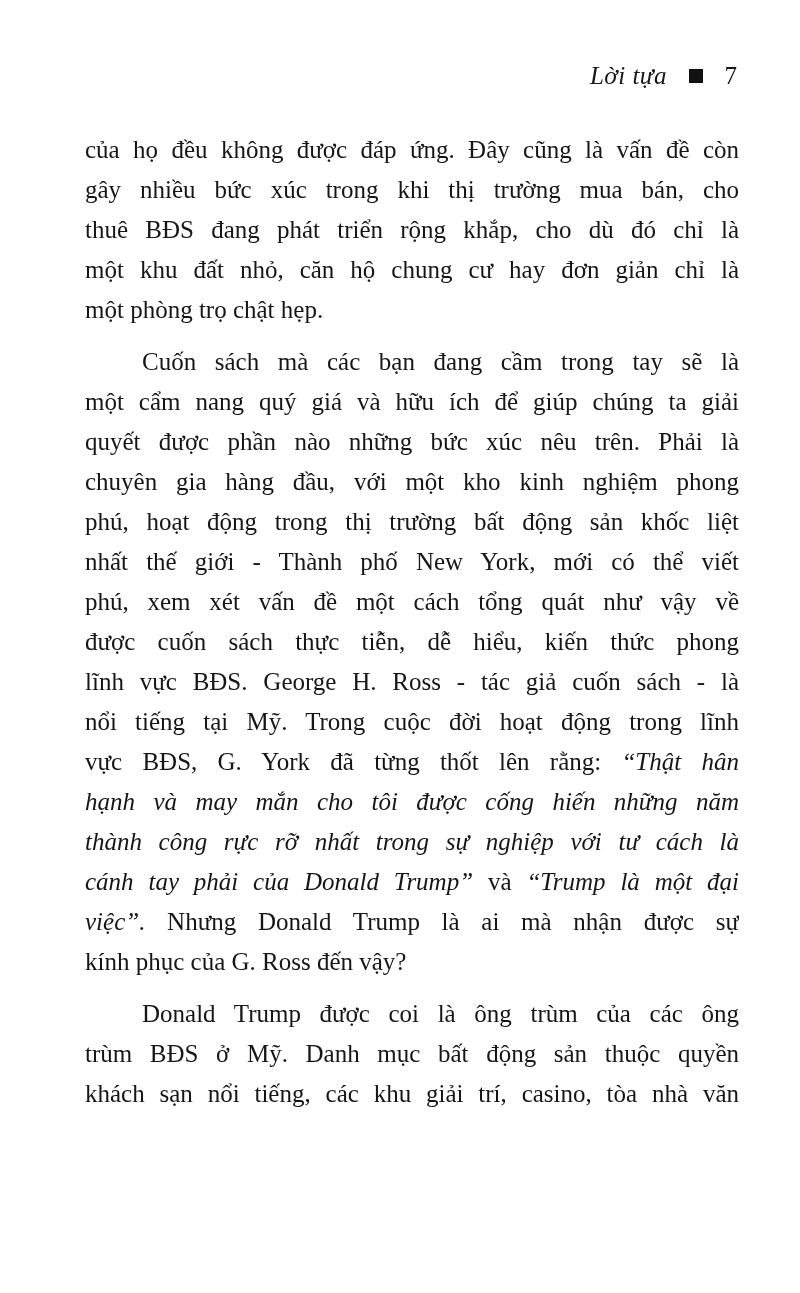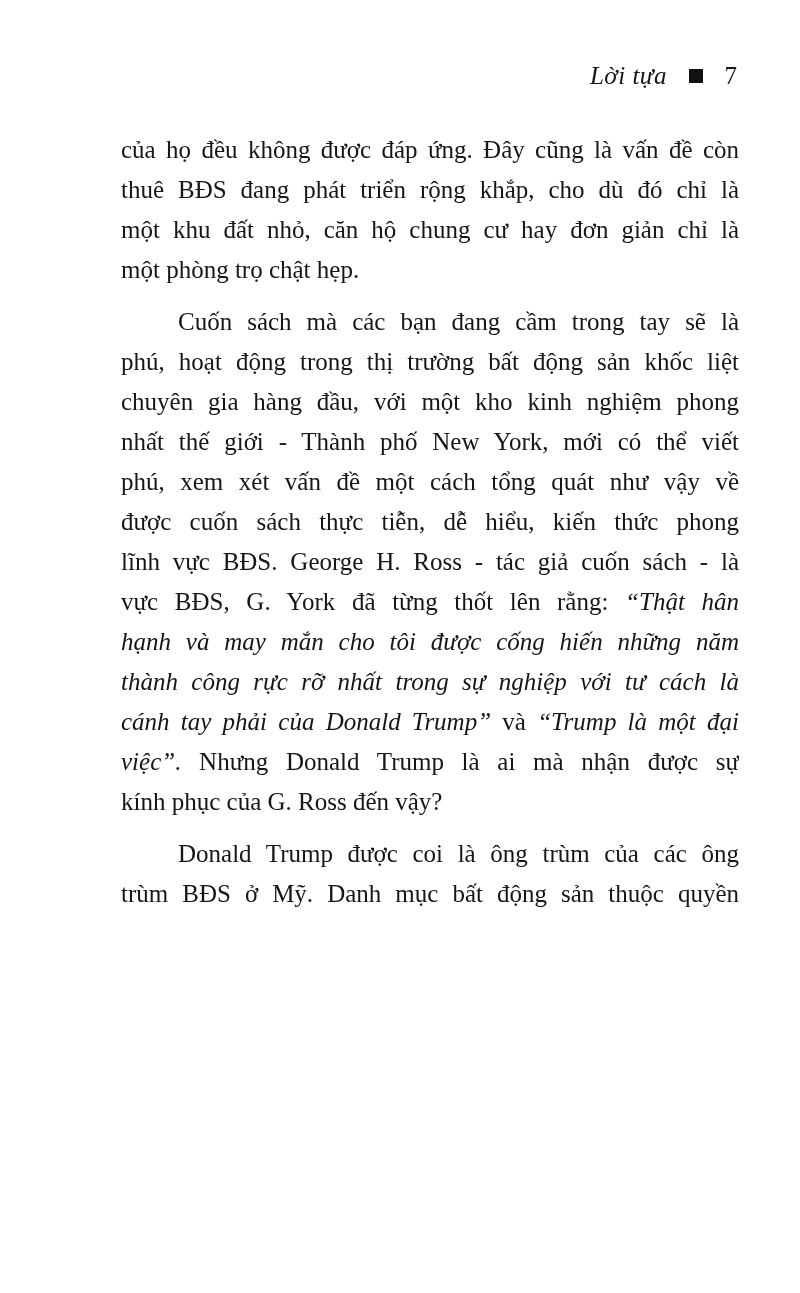--- a/index.html
+++ b/index.html
@@ -53,21 +53,20 @@
   .para { margin: 0; }
   .para + .para { margin-top: 12px; }
   .line {
     height: 40px;
     line-height: 40px;
     font-size: 25px;
     text-align: justify;
     text-align-last: justify;
     overflow: hidden;
     white-space: nowrap;
-    margin-left: 36px;
   }
   
   .line { white-space: normal; }
   .line.last {
     text-align-last: left;
   }
   .line.first {
     padding-left: 57px;
   }
   .it { font-style: italic; }
@@ -79,38 +78,43 @@
 
   <div class="running-header">
     <span class="section-title">Lời tựa</span>
     <span class="sq"></span>
     <span class="pgnum">7</span>
   </div>
 
   <div class="body-text">
       <div class="para">
         <div class="line"><span>của họ đều không được đáp ứng. Đây cũng là vấn đề còn</span></div>
+        <div class="line"><span>gây nhiều bức xúc trong khi thị trường mua bán, cho</span></div>
         <div class="line"><span>thuê BĐS đang phát triển rộng khắp, cho dù đó chỉ là</span></div>
         <div class="line"><span>một khu đất nhỏ, căn hộ chung cư hay đơn giản chỉ là</span></div>
         <div class="line last"><span>một phòng trọ chật hẹp.</span></div>
       </div>
       <div class="para">
         <div class="line first"><span>Cuốn sách mà các bạn đang cầm trong tay sẽ là</span></div>
+        <div class="line"><span>một cẩm nang quý giá và hữu ích để giúp chúng ta giải</span></div>
+        <div class="line"><span>quyết được phần nào những bức xúc nêu trên. Phải là</span></div>
+        <div class="line"><span>chuyên gia hàng đầu, với một kho kinh nghiệm phong</span></div>
         <div class="line"><span>phú, hoạt động trong thị trường bất động sản khốc liệt</span></div>
-        <div class="line"><span>chuyên gia hàng đầu, với một kho kinh nghiệm phong</span></div>
         <div class="line"><span>nhất thế giới - Thành phố New York, mới có thể viết</span></div>
         <div class="line"><span>phú, xem xét vấn đề một cách tổng quát như vậy về</span></div>
         <div class="line"><span>được cuốn sách thực tiễn, dễ hiểu, kiến thức phong</span></div>
         <div class="line"><span>lĩnh vực BĐS. George H. Ross - tác giả cuốn sách - là</span></div>
+        <div class="line"><span>nổi tiếng tại Mỹ. Trong cuộc đời hoạt động trong lĩnh</span></div>
         <div class="line"><span>vực BĐS, G. York đã từng thốt lên rằng: </span><span class="it">“Thật hân</span></div>
         <div class="line"><span class="it">hạnh và may mắn cho tôi được cống hiến những năm</span></div>
         <div class="line"><span class="it">thành công rực rỡ nhất trong sự nghiệp với tư cách là</span></div>
         <div class="line"><span class="it">cánh tay phải của Donald Trump”</span><span> và </span><span class="it">“Trump là một đại</span></div>
         <div class="line"><span class="it">việc”.</span><span> Nhưng Donald Trump là ai mà nhận được sự</span></div>
         <div class="line last"><span>kính phục của G. Ross đến vậy?</span></div>
       </div>
       <div class="para">
         <div class="line first"><span>Donald Trump được coi là ông trùm của các ông</span></div>
         <div class="line"><span>trùm BĐS ở Mỹ. Danh mục bất động sản thuộc quyền</span></div>
+        <div class="line"><span>khách sạn nổi tiếng, các khu giải trí, casino, tòa nhà văn</span></div>
       </div>
     </div>
 
 </div>
 
 </body></html>

